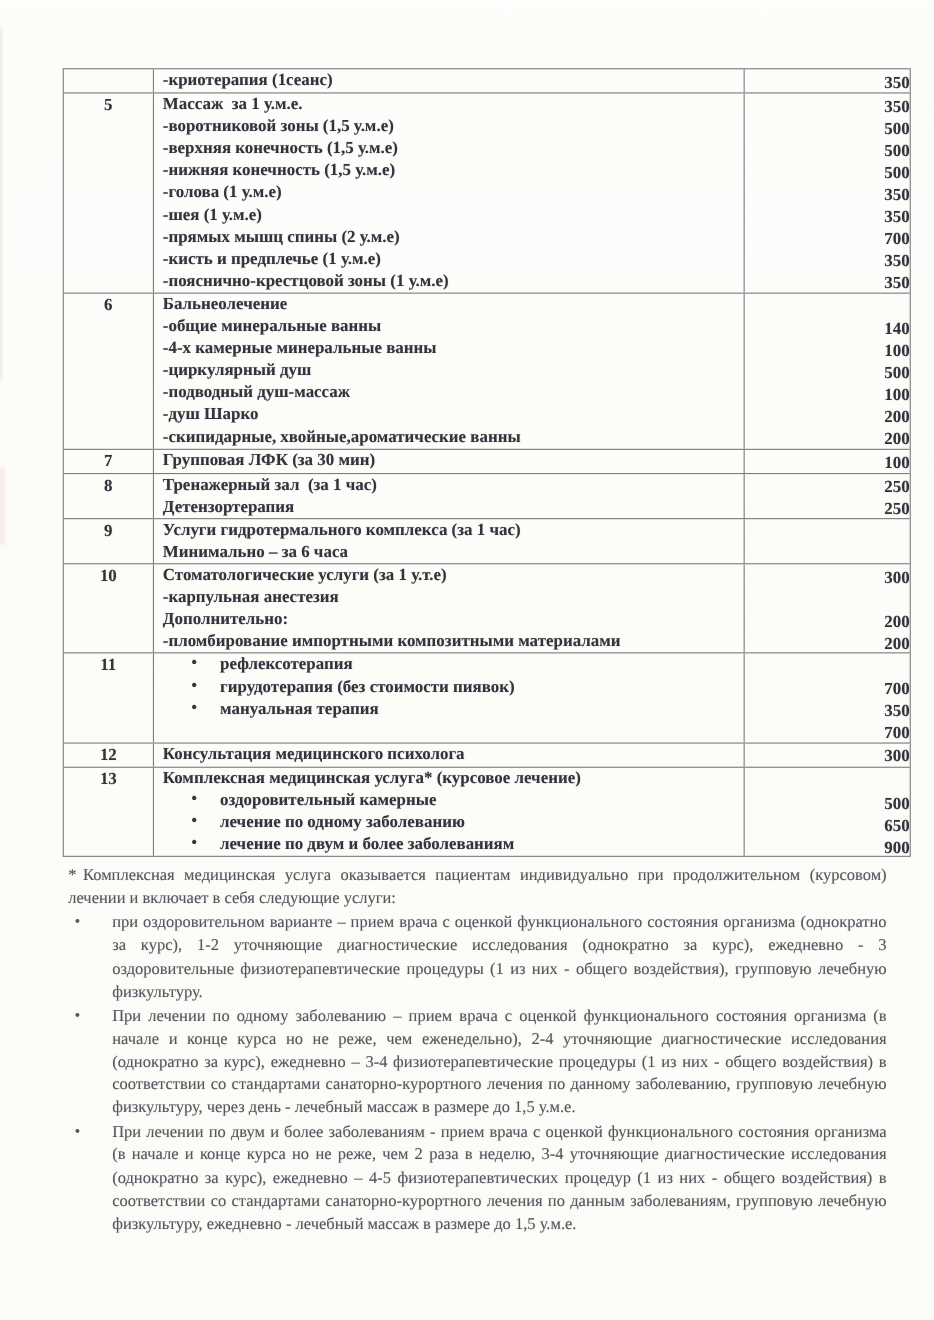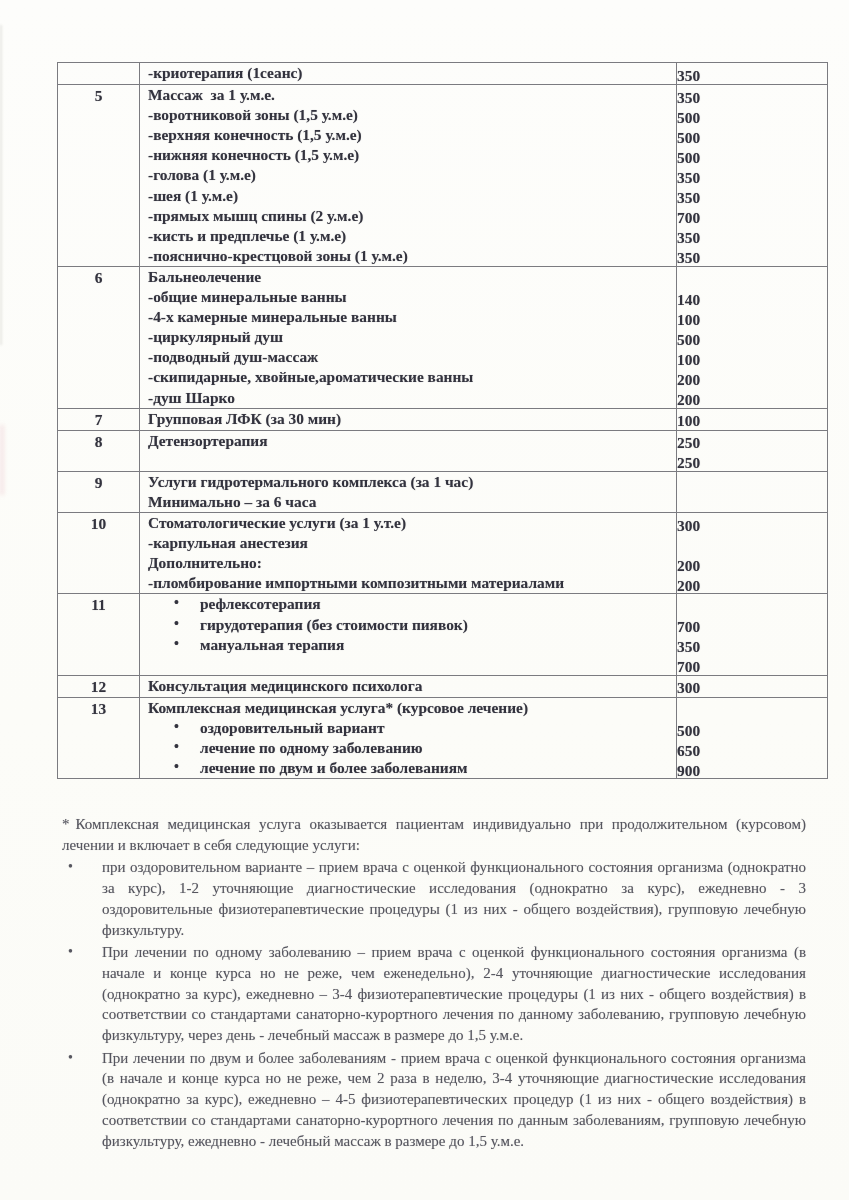--- a/index.html
+++ b/index.html
@@ -36,21 +36,21 @@
     flex: 0 0 82px;
   }
   .col.svc {
     width: 537px;
     flex: 0 0 537px;
     border-right: 1px solid #7b7b80;
     padding-left: 8px;
   }
   .col.price {
     flex: 1 1 auto;
-    text-align: left;
+    text-align: right;
   }
   .line {
     height: 20.1px;
     line-height: 20.4px;
     font-size: 15.4px;
     font-weight: bold;
     color: #33333e;
     text-shadow: 0 0 1px rgba(51,51,62,0.35);
     white-space: pre;
     overflow: visible;
@@ -67,21 +67,20 @@
   
   .notes {
     position: absolute;
     left: 62px; top: 786px;
     width: 744px;
     font-size: 15px;
     line-height: 20.7px;
     color: #56565f;
     text-align: justify;
     text-shadow: 0 0 0.9px rgba(86,86,95,0.38);
-    margin-top: 28px;
   }
   .note-p { position: relative; margin: 0 0 2px 0; }
   .note-p.bullet { padding-left: 40px; margin-top: 1px; }
   .note-p.bullet .nmarker {
     position: absolute; left: 6px; top: 0;
     font-size: 14px;
   }
   .note-p.star .nmarker { display: inline; padding-right: 6px; }
   
   .artifact { position: absolute; pointer-events: none; }
@@ -144,22 +143,22 @@
       <div class="section">
         <div class="col num">
           <div class="line">6</div>
         </div>
         <div class="col svc">
           <div class="line svc-line"><span>Бальнеолечение</span></div>
           <div class="line svc-line"><span>-общие минеральные ванны</span></div>
           <div class="line svc-line"><span>-4-х камерные минеральные ванны</span></div>
           <div class="line svc-line"><span>-циркулярный душ</span></div>
           <div class="line svc-line"><span>-подводный душ-массаж</span></div>
+          <div class="line svc-line"><span>-душ Шарко</span></div>
           <div class="line svc-line"><span>-скипидарные, хвойные,ароматические ванны</span></div>
-          <div class="line svc-line"><span>-душ Шарко</span></div>
         </div>
         <div class="col price">
           <div class="line price-line"></div>
           <div class="line price-line">140</div>
           <div class="line price-line">100</div>
           <div class="line price-line">500</div>
           <div class="line price-line">100</div>
           <div class="line price-line">200</div>
           <div class="line price-line">200</div>
         </div>
@@ -173,20 +172,21 @@
         </div>
         <div class="col price">
           <div class="line price-line">100</div>
         </div>
       </div>
       <div class="section">
         <div class="col num">
           <div class="line">8</div>
         </div>
         <div class="col svc">
+          <div class="line svc-line"><span>Тренажерный зал  (за 1 час)</span></div>
           <div class="line svc-line"><span>Детензортерапия</span></div>
         </div>
         <div class="col price">
           <div class="line price-line">250</div>
           <div class="line price-line">250</div>
         </div>
       </div>
       <div class="section">
         <div class="col num">
           <div class="line">9</div>
@@ -239,21 +239,21 @@
         <div class="col price">
           <div class="line price-line">300</div>
         </div>
       </div>
       <div class="section">
         <div class="col num">
           <div class="line">13</div>
         </div>
         <div class="col svc">
           <div class="line svc-line"><span>Комплексная медицинская услуга* (курсовое лечение)</span></div>
-          <div class="line svc-line bullet"><span class="marker">•</span><span>оздоровительный вариант</span></div>
+          <div class="line svc-line bullet"><span class="marker">•</span><span>оздоровительный камерные</span></div>
           <div class="line svc-line bullet"><span class="marker">•</span><span>лечение по одному заболеванию</span></div>
           <div class="line svc-line bullet"><span class="marker">•</span><span>лечение по двум и более заболеваниям</span></div>
         </div>
         <div class="col price">
           <div class="line price-line"></div>
           <div class="line price-line">500</div>
           <div class="line price-line">650</div>
           <div class="line price-line">900</div>
         </div>
       </div>

